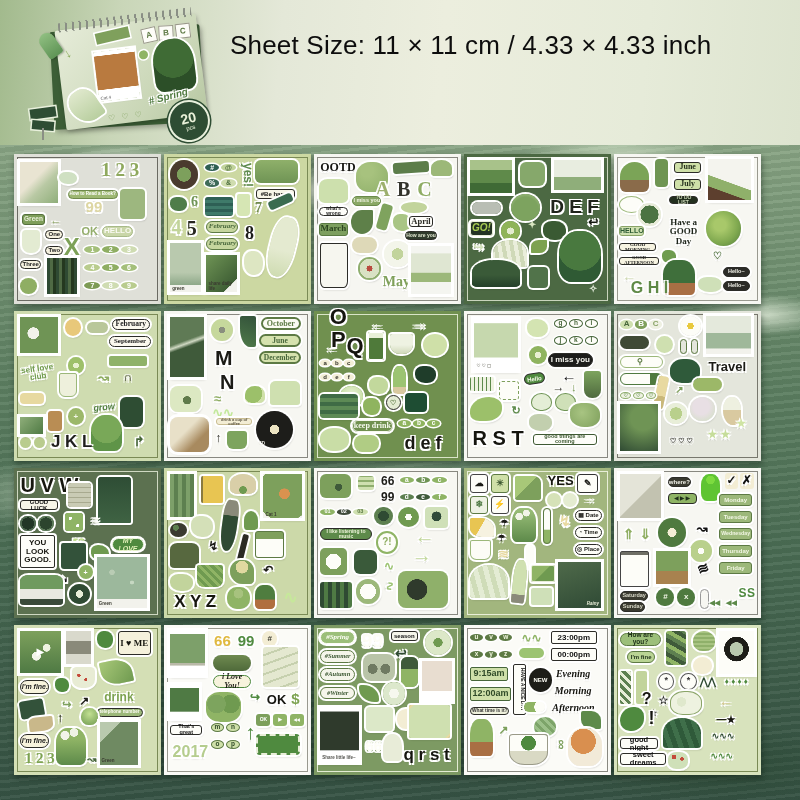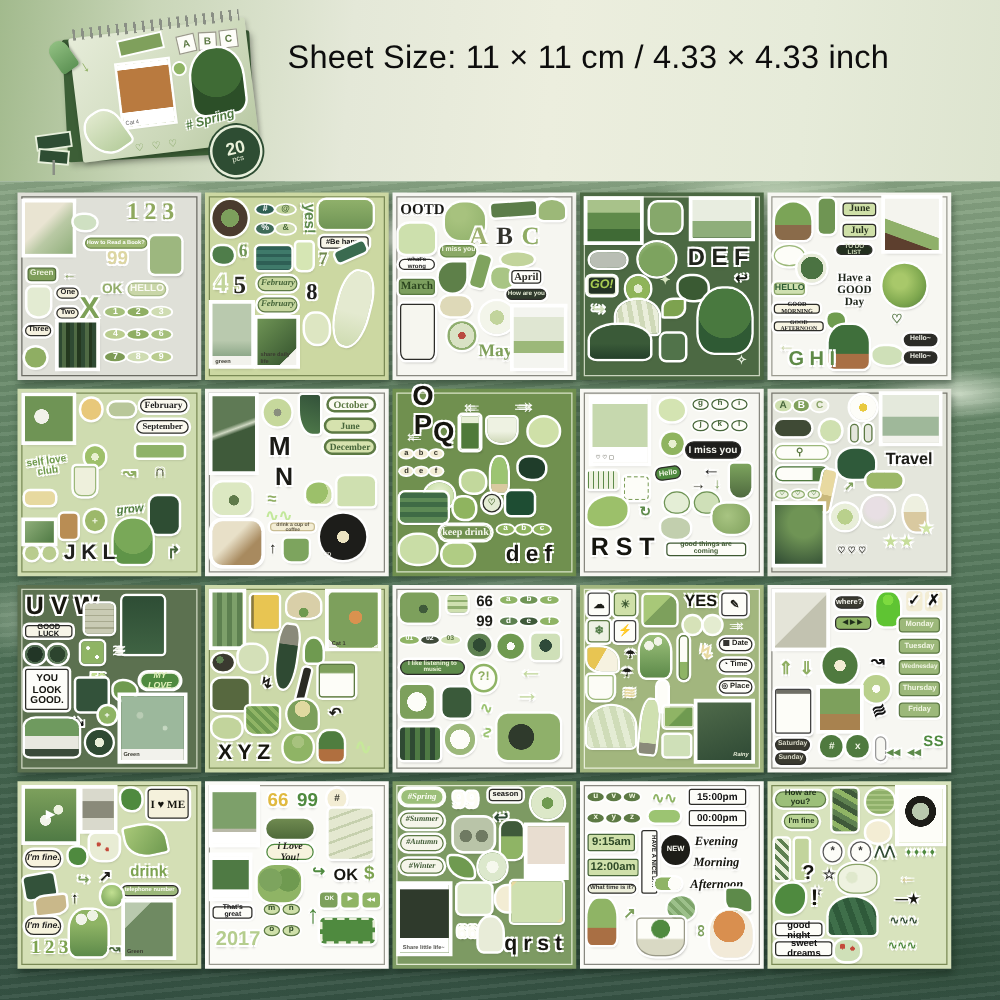--- a/index.html
+++ b/index.html
@@ -1010,21 +1010,21 @@
             </div>
             <div class="st k-numgrid" style="left: 2%; top: 14%; width: 30%; height: 9%; font-size: 6.5px; display: grid; grid-template-columns: repeat(3, 1fr);">
               <span class="cell" style="font-size: 6.5px; background: rgb(93, 122, 68); color: rgb(238, 244, 220);">x</span>
               <span class="cell" style="font-size: 6.5px; background: rgb(93, 122, 68); color: rgb(238, 244, 220);">y</span>
               <span class="cell" style="font-size: 6.5px; background: rgb(93, 122, 68); color: rgb(238, 244, 220);">z</span>
             </div>
             <div class="st k-icon" style="left: 36%; top: 2%; width: 20%; height: 10%; color: rgb(143, 180, 101); font-size: 12px;">
               <span class="txt">∿∿</span>
             </div>
             <div class="st k-label" style="left: 60%; top: 2%; width: 33%; height: 9%; background: rgb(253, 253, 248); color: rgb(17, 17, 17); font-size: 8px; border-radius: 2px;">
-              <span class="txt">15:00pm</span>
+              <span class="txt">23:00pm</span>
             </div>
             <div class="st k-shape" style="left: 37%; top: 14%; width: 18%; height: 7%; background: rgb(156, 196, 114); border-radius: 999px;"></div>
             <div class="st k-label" style="left: 60%; top: 14%; width: 33%; height: 9%; background: rgb(253, 253, 248); color: rgb(17, 17, 17); font-size: 8px; border-radius: 2px;">
               <span class="txt">00:00pm</span>
             </div>
             <div class="st k-label" style="left: 2%; top: 27%; width: 27%; height: 10%; background: rgb(207, 224, 170); color: rgb(47, 74, 40); font-size: 9px; border-radius: 2px; border: 1.5px solid rgb(71, 102, 58);">
               <span class="txt">9:15am</span>
             </div>
             <div class="st k-label" style="left: 2%; top: 41%; width: 29%; height: 10%; background: rgb(207, 224, 170); color: rgb(47, 74, 40); font-size: 9px; border-radius: 2px; border: 1.5px solid rgb(71, 102, 58);">
               <span class="txt">12:00am</span>

